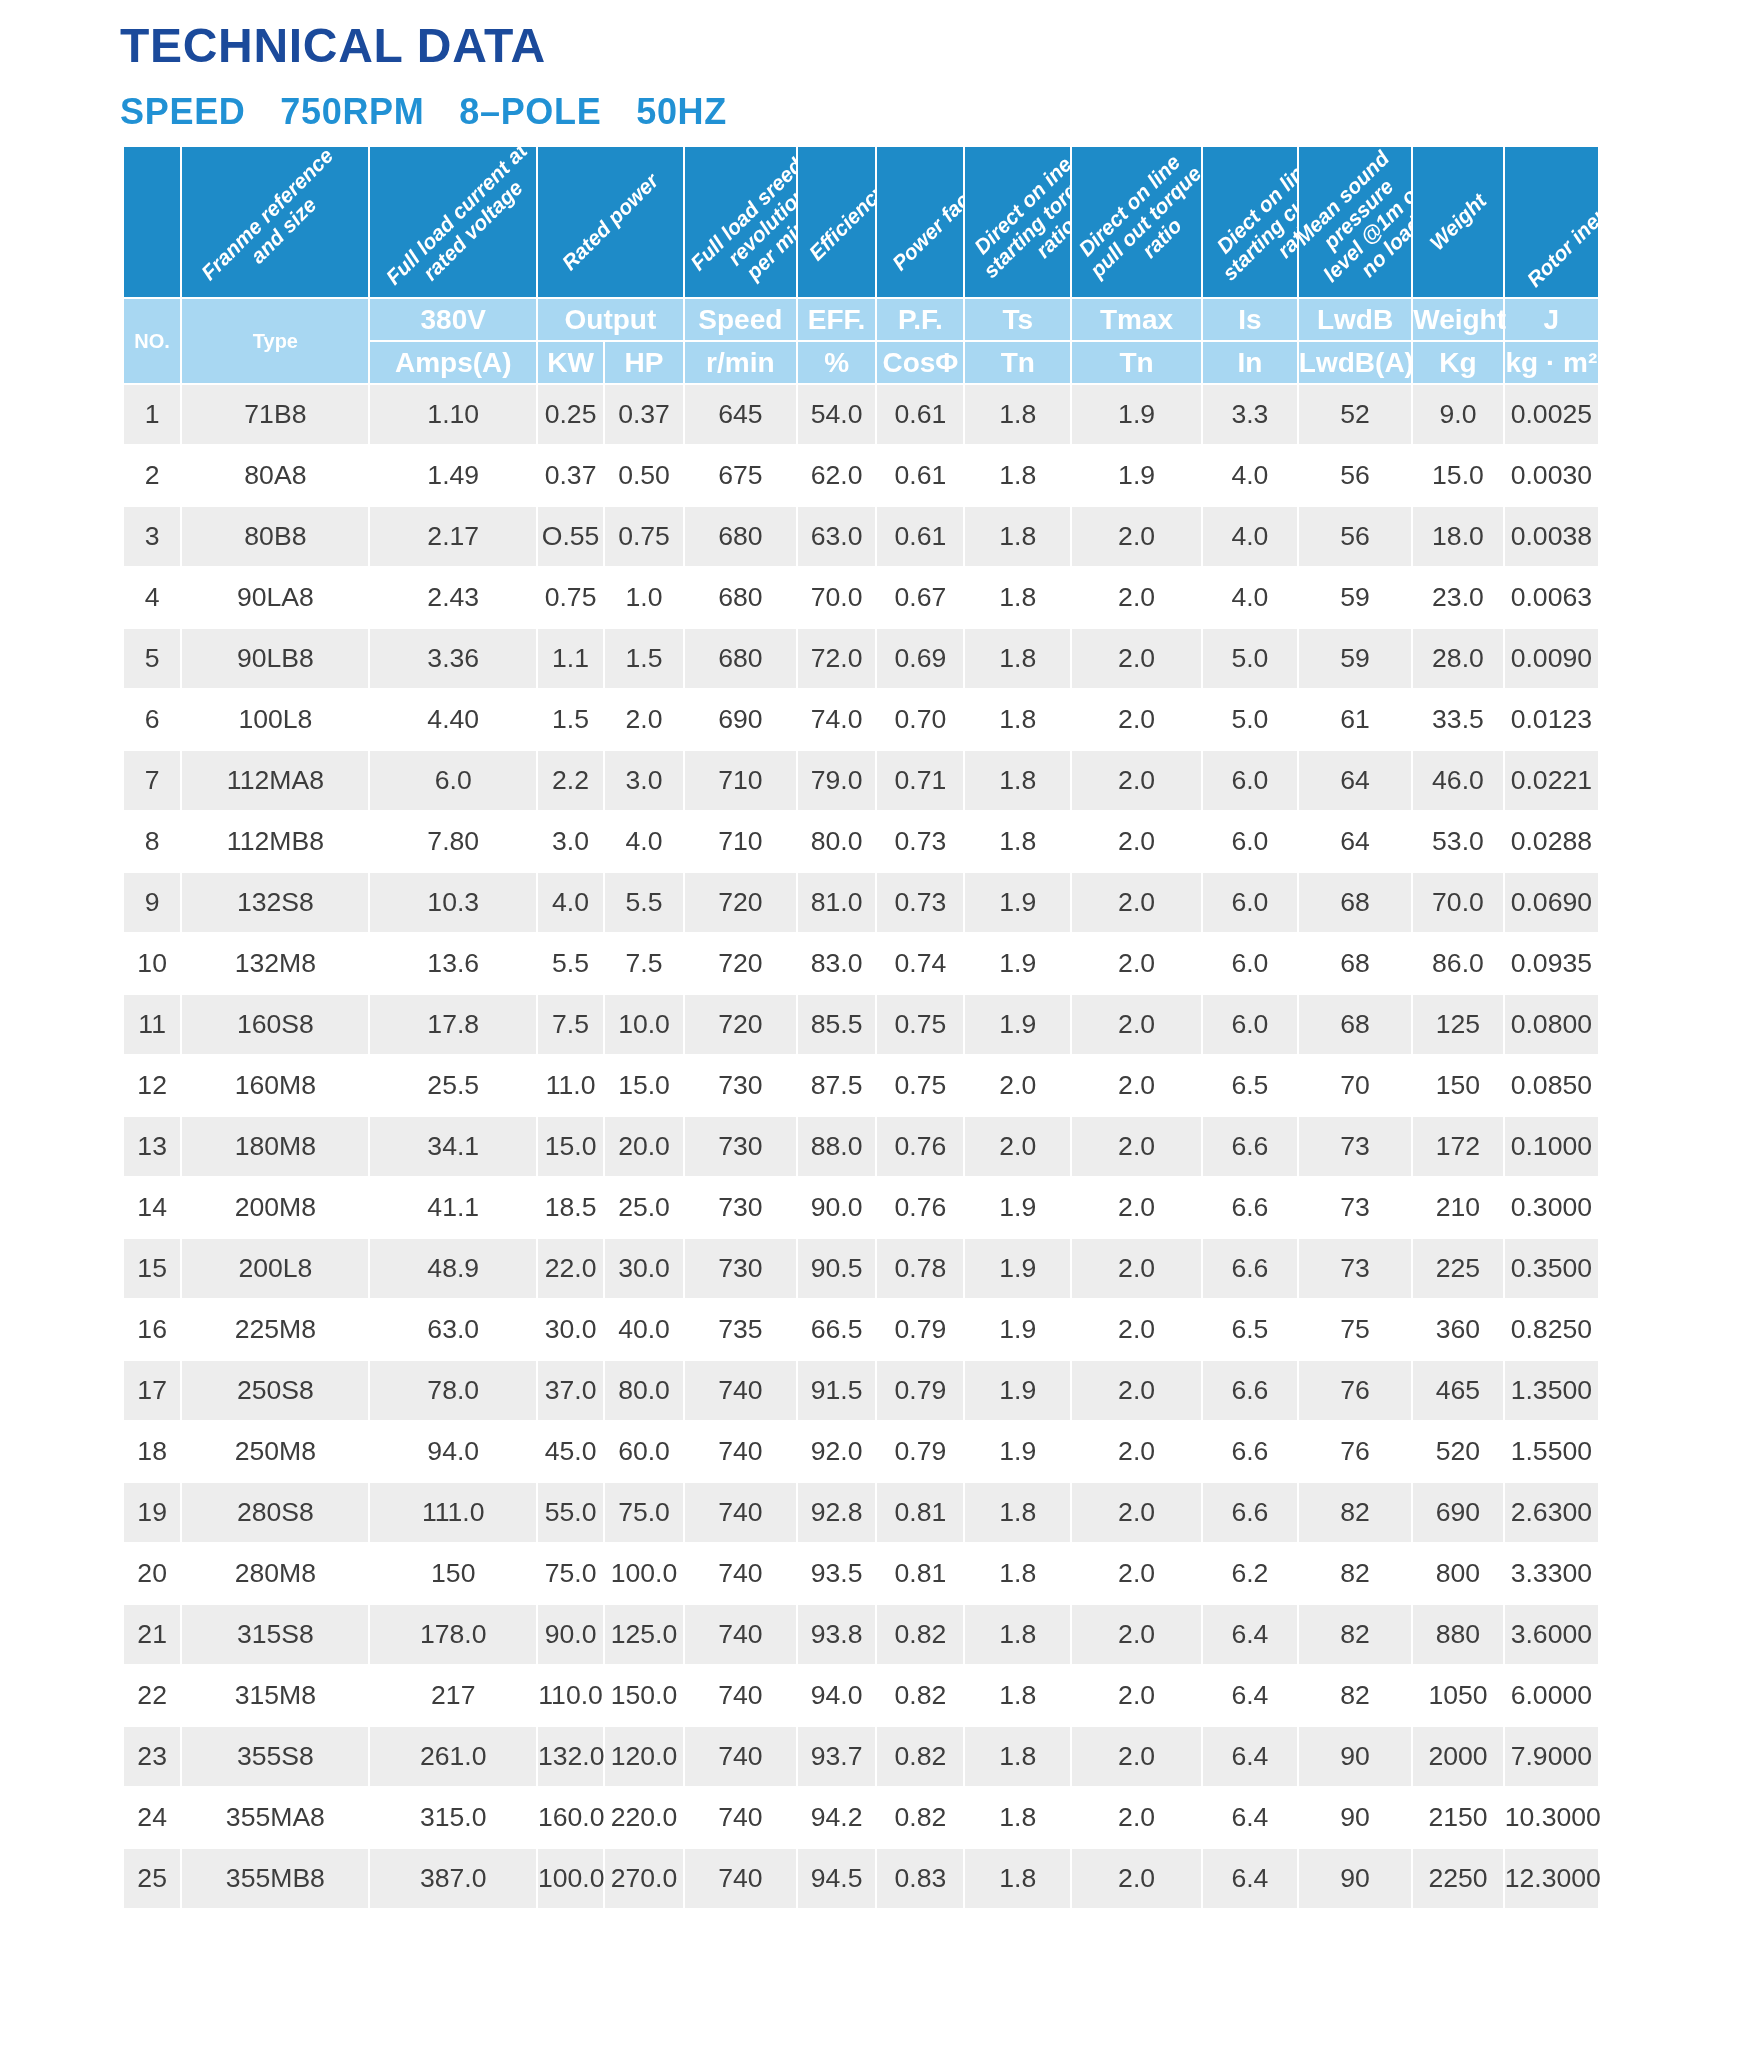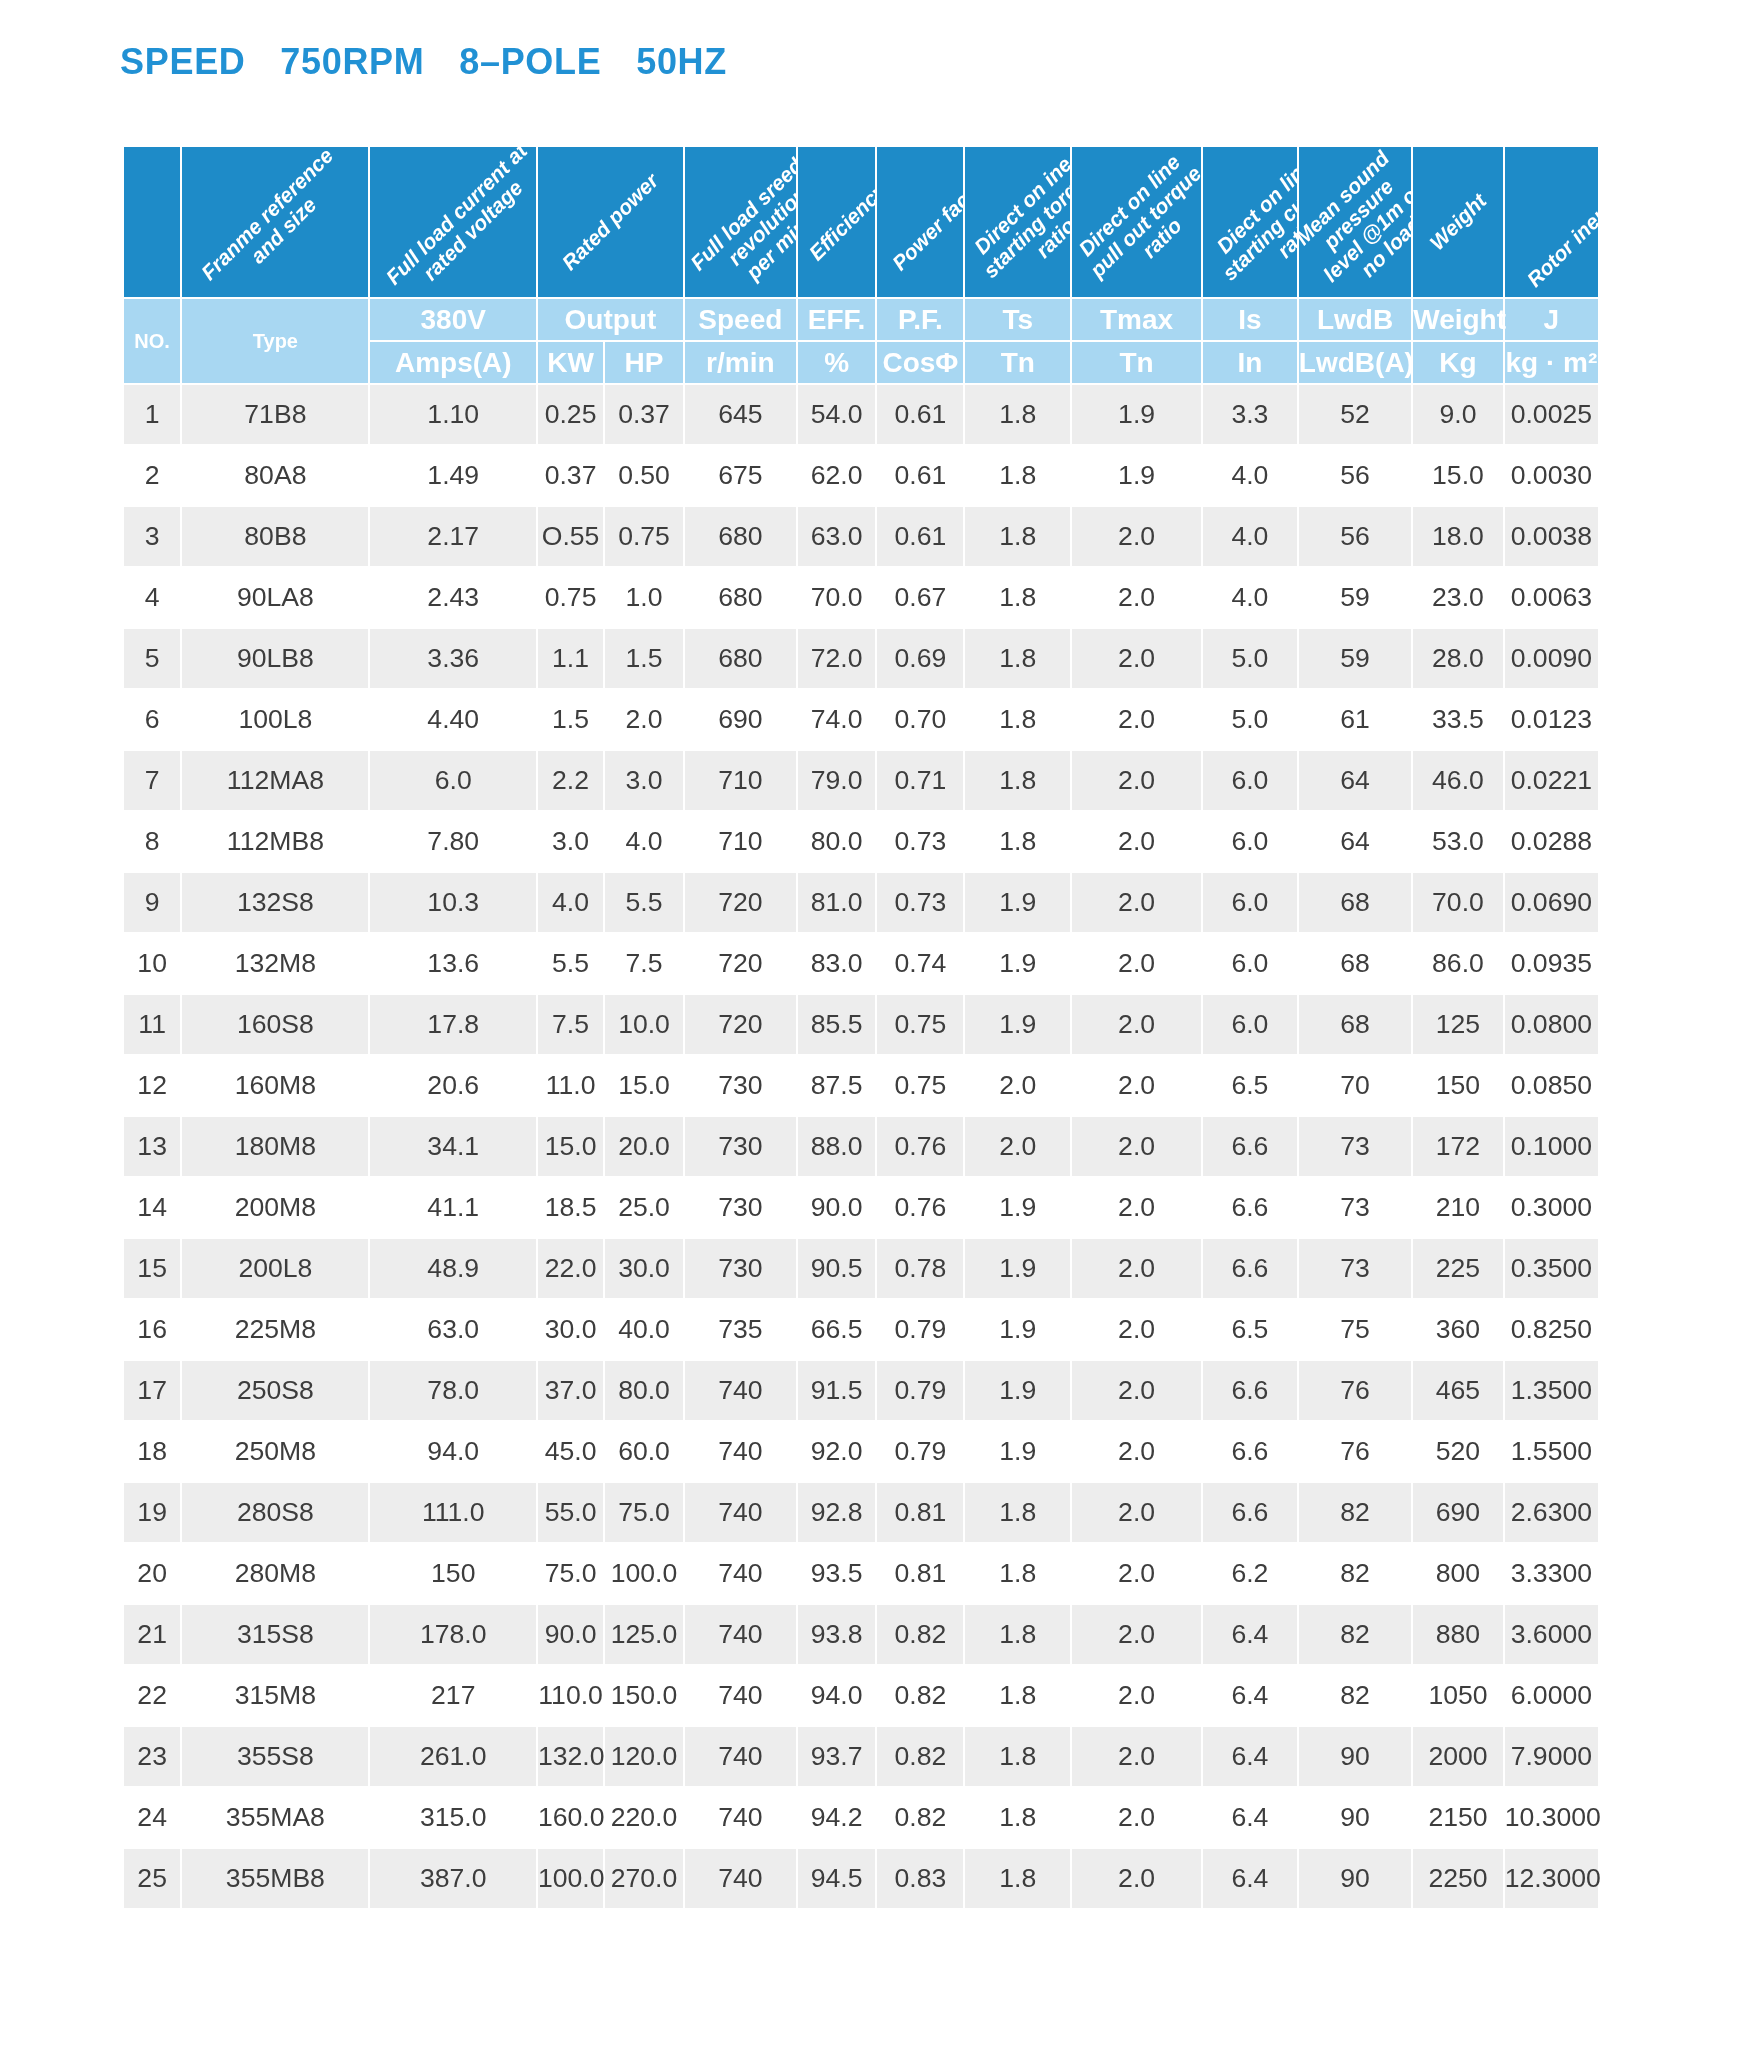--- a/index.html
+++ b/index.html
@@ -56,20 +56,21 @@
   col.c-hp{width:5.4%;}   col.c-speed{width:7.65%;}
   col.c-eff{width:5.4%;}  col.c-pf{width:5.95%;}
   col.c-ts{width:7.25%;}  col.c-tmax{width:8.85%;}
   col.c-is{width:6.5%;}   col.c-noise{width:7.75%;}
   col.c-weight{width:6.2%;} col.c-j{width:6.45%;}
 </style>
 </head>
 <body>
 
 <div class="title-block">
+  <div class="title">TECHNICAL DATA</div>
   <div class="subtitle">SPEED 750RPM 8–POLE 50HZ</div>
 </div>
 
 <table class="spec">
   <colgroup>
     <col class="c-no">
       <col class="c-type">
       <col class="c-amps">
       <col class="c-kw">
     <col class="c-hp">
@@ -315,21 +316,21 @@
         <td>1.9</td>
         <td>2.0</td>
         <td>6.0</td>
         <td>68</td>
         <td>125</td>
         <td>0.0800</td>
       </tr>
       <tr>
         <td>12</td>
         <td>160M8</td>
-        <td>20.6</td>
+        <td>25.5</td>
         <td>11.0</td>
         <td>15.0</td>
         <td>730</td>
         <td>87.5</td>
         <td>0.75</td>
         <td>2.0</td>
         <td>2.0</td>
         <td>6.5</td>
         <td>70</td>
         <td>150</td>

